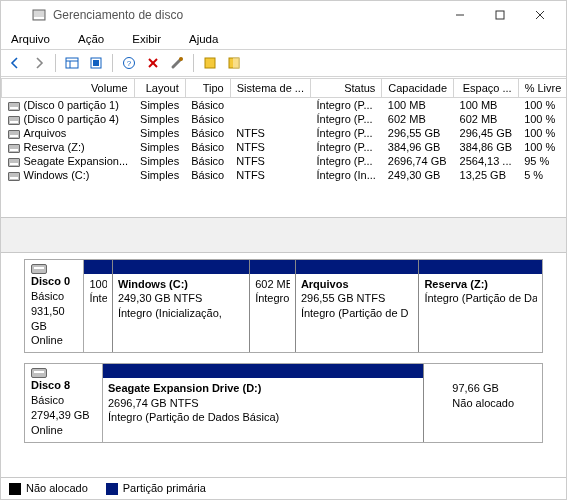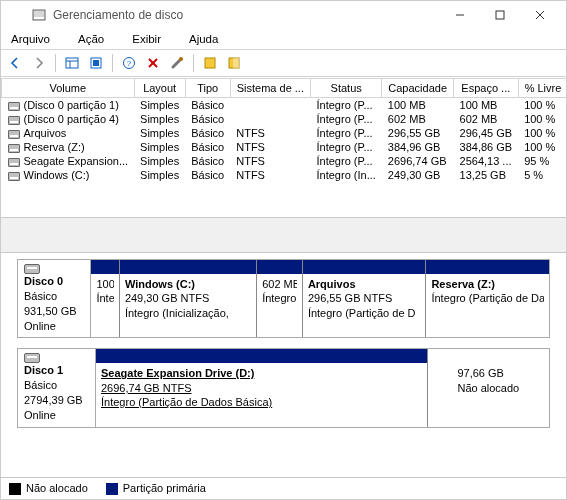--- a/index.html
+++ b/index.html
@@ -60,21 +60,21 @@
     border-top: 1px solid #fff;
     height: 140px;
     overflow: hidden;
   }
   table.volumes {
     width: 100%;
     border-collapse: collapse;
     font-size: 11px;
   }
   table.volumes th {
-    text-align: center;
+    text-align: right;
     font-weight: normal;
     background: #fff;
     border: 1px solid #d4d4d4;
     padding: 3px 6px;
     white-space: nowrap;
     overflow: hidden;
   }
   table.volumes td {
     padding: 1px 6px;
     white-space: nowrap;
@@ -89,21 +89,21 @@
   .pane-divider {
     height: 36px;
     background: #f0f0f0;
     border-top: 1px solid #c8c8c8;
     border-bottom: 1px solid #c8c8c8;
   }
   
   .disks-area {
     flex: 1;
     overflow-y: auto;
-    padding: 6px 16px;
+    padding: 6px 23px;
   }
   .disk-row {
     display: flex;
     border: 1px solid #aaa;
     margin-bottom: 10px;
     min-height: 70px;
   }
   .disk-label {
     width: 78px;
     border-right: 1px solid #aaa;
@@ -381,27 +381,27 @@
           <div class="pbody">
             <div class="pname">Reserva  (Z:)</div>
             <div class="pstatus">Íntegro (Partição de Da</div>
           </div>
         </div>
       </div>
     </div>
     <div class="disk-row">
       <div class="disk-label">
         <span class="hd-icon"></span>
-        <span class="dname">Disco 1</span>
+        <span class="dname">Disco 8</span>
         <span>Básico</span>
         <span>2794,39 GB</span>
         <span>Online</span>
       </div>
       <div class="disk-parts">
-        <div class="part" style="flex: 0 0 73%; text-decoration: underline;">
+        <div class="part" style="flex: 0 0 73%;">
           <div class="stripe primary"></div>
           <div class="pbody">
             <div class="pname">Seagate Expansion Drive  (D:)</div>
             <div class="psize">2696,74 GB NTFS</div>
             <div class="pstatus">Íntegro (Partição de Dados Básica)</div>
           </div>
         </div>
         <div class="part" style="flex: 0 0 27%; align-items: center;">
           <div class="stripe unalloc"></div>
           <div class="pbody">

